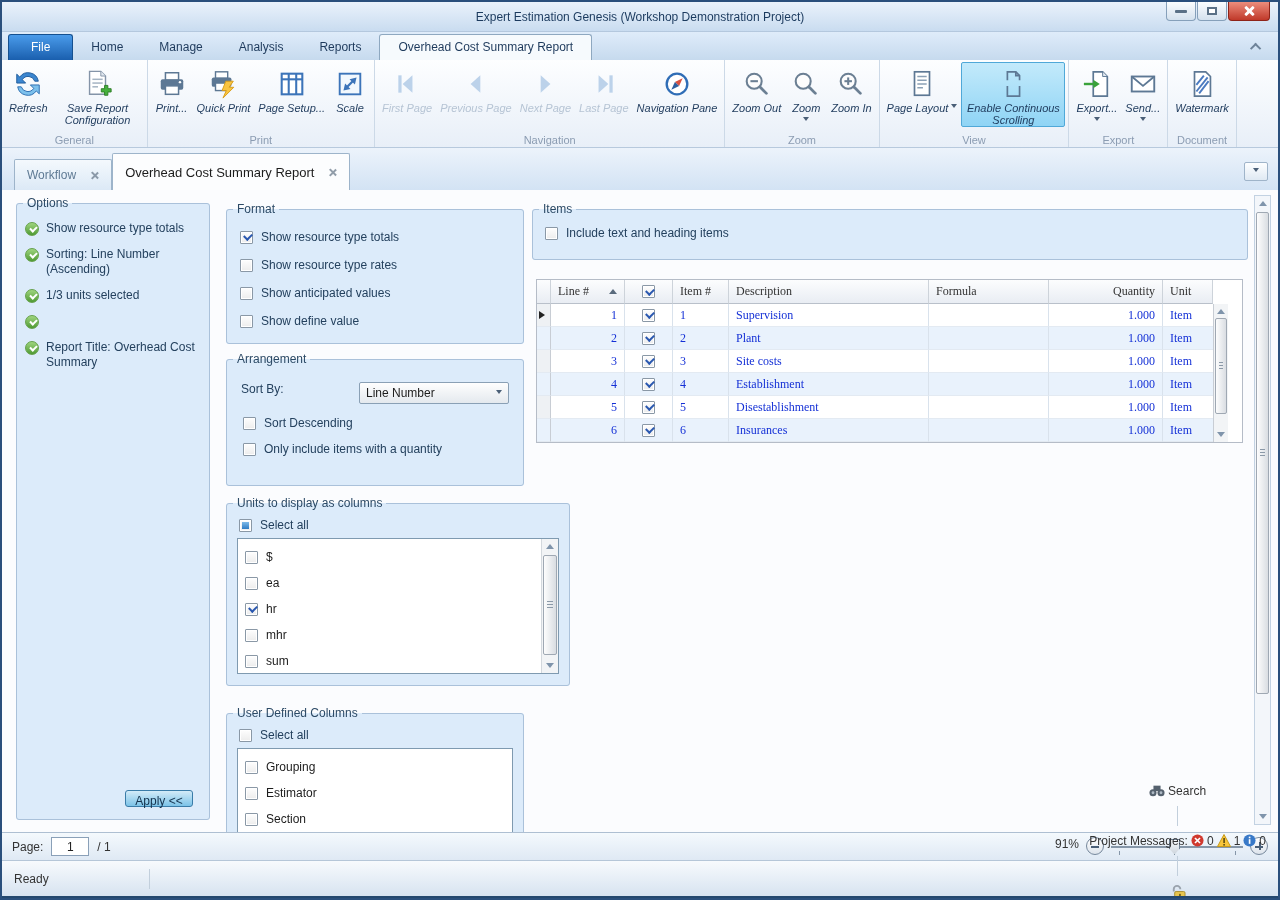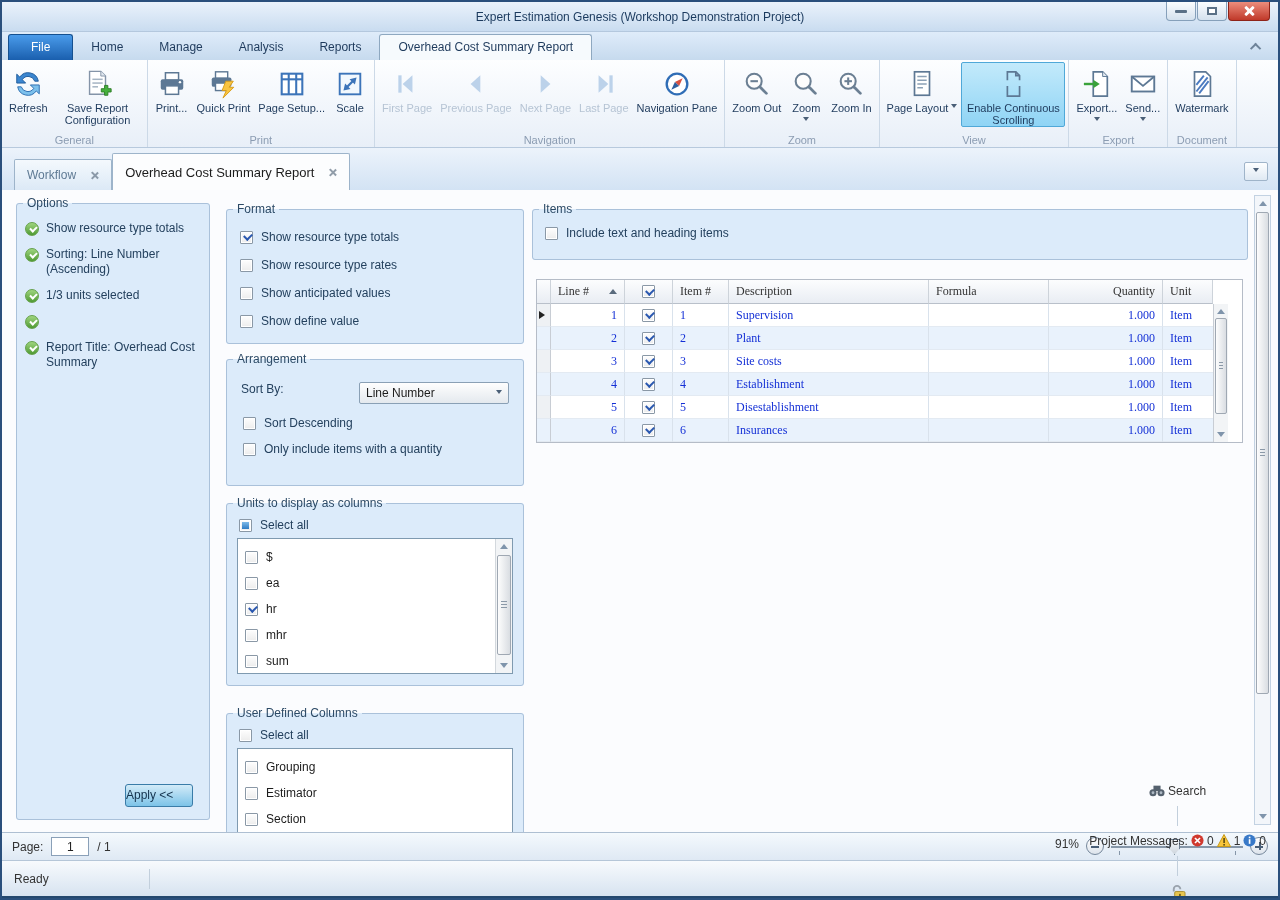--- a/index.html
+++ b/index.html
@@ -35,21 +35,21 @@
   
   .ribbon { position:absolute; left:0; top:58px; width:100%; height:88px;
     background:linear-gradient(#fdfeff,#e8eff8); border-bottom:1px solid #b7c9dd; display:flex; }
   .rgroup { position:relative; display:flex; align-items:flex-start; padding:2px 3px 16px;
     border-right:1px solid #ccd9e7; }
   .rgroup-label { position:absolute; left:0; right:0; bottom:1px; text-align:center;
     font-size:11px; color:#8b9cb2; }
   .rbtn { display:flex; flex-direction:column; align-items:center; padding:3px 3px 0;
     min-width:42px; max-width:92px; text-align:center; border:1px solid transparent; border-radius:2px; }
   .rbtn .ric { height:36px; display:flex; align-items:center; justify-content:center; }
-  .rbtn .rlabel { font-size:11px; line-height:12px; color:#1e3a5c; }
+  .rbtn .rlabel { font-size:11px; line-height:12px; color:#1e3a5c;font-style:italic; }
   .rbtn.disabled .rlabel { color:#b6c4d4; }
   .rbtn.active { background:linear-gradient(#c3eafb,#8fd4f5); border-color:#4fa8d8; }
   .rbtn.wide { max-width:104px; }
   .caret { width:0; height:0; border:3.5px solid transparent; border-top:4px solid #4a5f77; display:inline-block; margin-top:3px; }
   .caret.inline { margin:0 0 1px 3px; }
 
   
   .doctabs { position:absolute; left:0; top:146px; width:100%; height:42px;
     background:linear-gradient(#ecf3fb,#d3e3f4); display:flex; align-items:flex-end; padding-left:12px; }
   .dtab { display:flex; align-items:center; gap:14px; padding:0 12px; height:31px;
@@ -68,44 +68,44 @@
   fieldset { position:absolute; border:1px solid #aac1da; border-radius:3px; background:#dcebfa; }
   legend { margin-left:6px; padding:0 4px; color:#2c4a66; }
 
   
   .fs-options { left:14px; top:6px; width:194px; height:624px; }
   .opt-item { display:flex; gap:7px; margin:11px 6px 0 8px; line-height:15px; }
   .ok-ic { flex:0 0 14px; width:14px; height:14px; margin-top:1px; border-radius:50%;
     background:linear-gradient(#9fd57f,#4f9a33); border:1px solid #65a14b; position:relative; }
   .ok-ic::after { content:""; position:absolute; left:3.5px; top:3px; width:5px; height:3px;
     border-left:2px solid #fff; border-bottom:2px solid #fff; transform:rotate(-45deg); }
-  .apply-btn { position:absolute; right:16px; bottom:12px; width:68px; height:23px;
+  .apply-btn { position:absolute; right:16px; bottom:12px; width:68px; height:17px;
     border:1px solid #3a7ca8; border-radius:3px; background:linear-gradient(#d3ebf8,#7cc3e8);
-    color:#14324d; line-height:21px; }
+    color:#14324d; text-align:center; line-height:21px; }
 
   
   .cbrow { display:flex; align-items:center; gap:8px; }
   .cb { flex:0 0 13px; width:13px; height:13px; border:1px solid #8a98a6; border-radius:1px;
     background:linear-gradient(#fefefe,#ececec); box-shadow:inset 0 0 0 1px #fff; position:relative; }
   .cb.checked::after { content:""; position:absolute; left:2.5px; top:1.5px; width:6px; height:4px;
     border-left:2px solid #2a58b0; border-bottom:2px solid #2a58b0; transform:rotate(-45deg); }
   .cb.ind::after { content:""; position:absolute; left:2px; top:2px; right:2px; bottom:2px;
     background:linear-gradient(#7db9e8,#2f7cc4); }
 
   
   .fs-format { left:224px; top:12px; width:298px; height:142px; }
   .fs-format .cbrow { margin:14px 0 0 13px; }
   .fs-arrange { left:224px; top:162px; width:298px; height:134px; }
   .sortby-row { display:flex; margin:16px 0 0 14px; }
   .sortby-label { width:118px; }
   .combo { width:150px; height:22px; border:1px solid #8aa0b5; border-radius:2px;
     background:linear-gradient(#fefefe,#e4e9ee); display:flex; align-items:center; padding:0 6px; color:#1c1c1c; }
   .combo .caret { margin-left:auto; }
   .fs-arrange .cbrow { margin:12px 0 0 16px; }
-  .fs-units { left:224px; top:306px; width:298px; height:190px; }
+  .fs-units { left:224px; top:306px; width:344px; height:190px; }
   .fs-units .head,.fs-udc .head { margin:8px 0 6px 12px; }
   .listbox { margin:0 10px; height:136px; background:#fff; border:1px solid #7f9ab0; display:flex; }
   .lb-items { flex:1; padding:5px 0 0 7px; }
   .lb-items .cbrow { height:26px; color:#1c1c1c; }
   .lb-scroll { width:17px; background:#f2f4f6; border-left:1px solid #d3d8dd; position:relative; }
   .sb-arrow { position:absolute; left:0; width:100%; height:15px; display:flex; align-items:center; justify-content:center; }
   .tri-up { width:0; height:0; border:4px solid transparent; border-bottom:5px solid #7f94ab; margin-top:-4px; }
   .tri-down { width:0; height:0; border:4px solid transparent; border-top:5px solid #7f94ab; margin-bottom:-4px; }
   .sb-thumb { position:absolute; left:1px; right:1px; border:1px solid #9fa8b3; border-radius:2px;
     background:linear-gradient(90deg,#fdfdfd,#d9dde2); }

